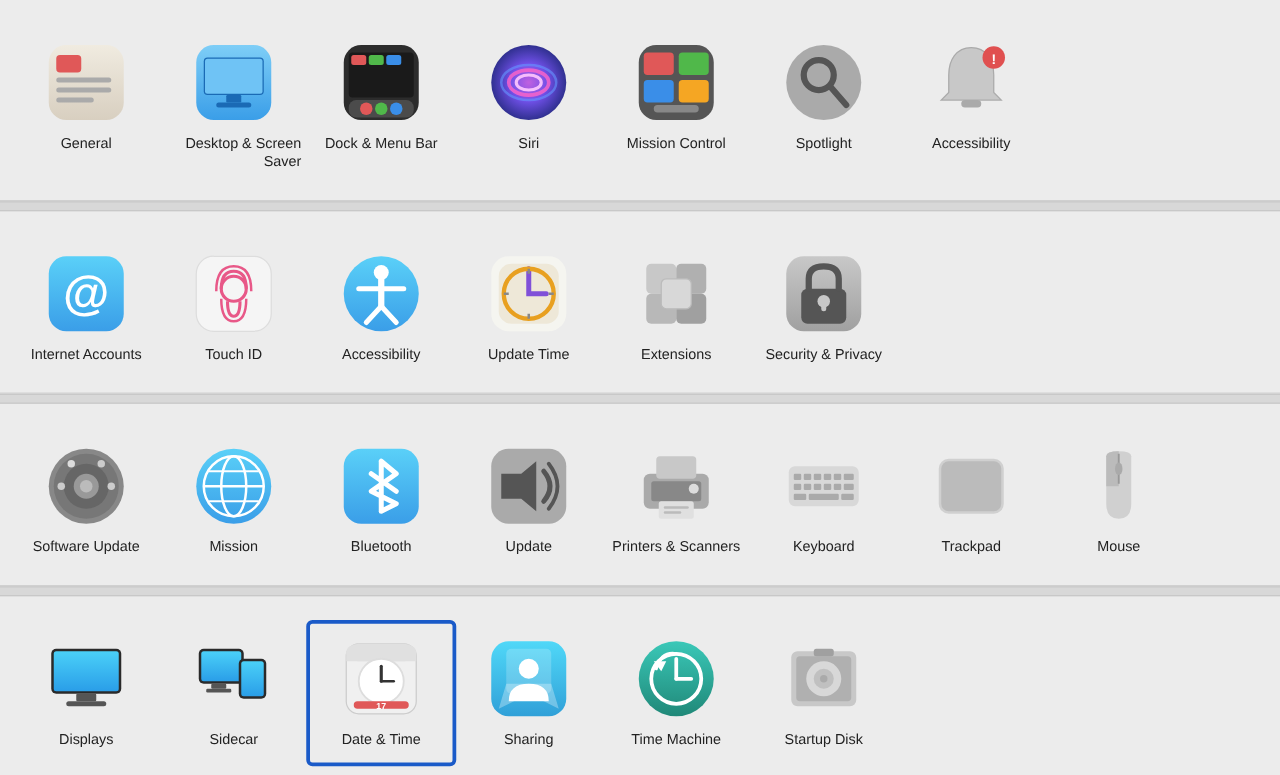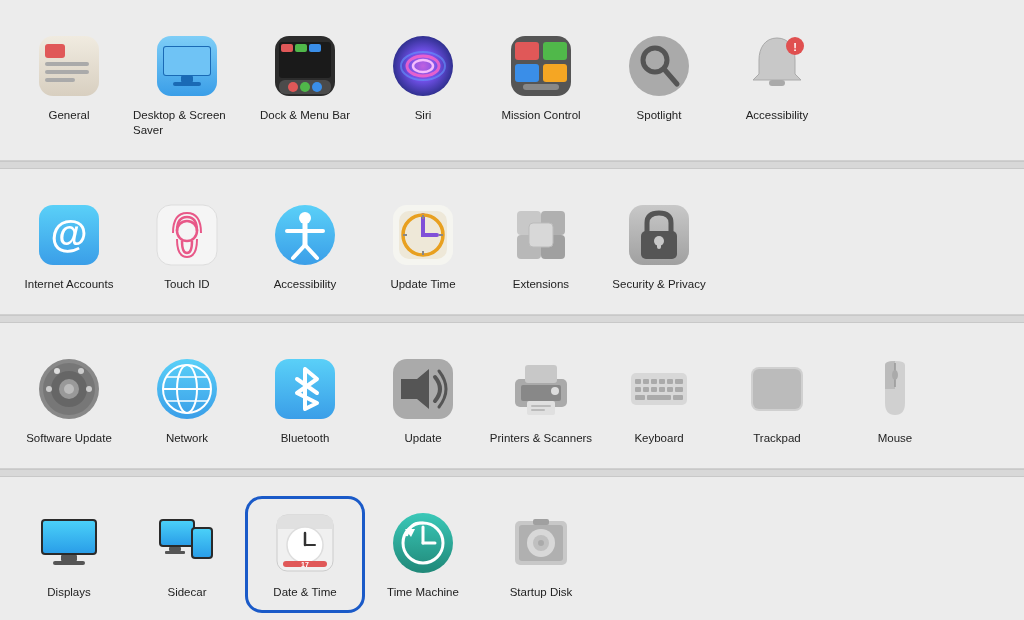--- a/index.html
+++ b/index.html
@@ -39,38 +39,38 @@
       justify-content: flex-start;
       width: 118px;
       padding: 10px 5px 12px 5px;
       cursor: pointer;
       border-radius: 8px;
       transition: background 0.1s;
     }
     .pref-item.selected {
       outline: 3px solid #1a5ac8;
       outline-offset: -2px;
-      border-radius: 16px;
+      border-radius: 4px;
     }
     .icon-wrap {
       width: 72px;
       height: 72px;
       display: flex;
       align-items: center;
       justify-content: center;
       margin-bottom: 6px;
     }
     .icon-wrap svg {
       width: 64px;
       height: 64px;
     }
     .pref-label {
       font-size: 11.5px;
       color: #222;
-      text-align: left;
+      text-align: right;
       line-height: 1.3;
     }
     .divider {
       height: 8px;
       background: #d8d8d8;
       border-top: 1px solid #c8c8c8;
       border-bottom: 1px solid #c8c8c8;
     }
   </style>
 </head>
@@ -318,21 +318,21 @@
                   </linearGradient>
                 </defs>
       <rect x="2" y="2" width="60" height="60" rx="30" fill="url(#net-bg)"></rect>
       <circle cx="32" cy="32" r="24" fill="none" stroke="white" stroke-width="2"></circle>
       <ellipse cx="32" cy="32" rx="10" ry="24" fill="none" stroke="white" stroke-width="2"></ellipse>
       <line x1="8" y1="32" x2="56" y2="32" stroke="white" stroke-width="2"></line>
       <line x1="12" y1="20" x2="52" y2="20" stroke="white" stroke-width="1.5"></line>
       <line x1="12" y1="44" x2="52" y2="44" stroke="white" stroke-width="1.5"></line>
     </svg>
             </div>
-            <div class="pref-label">Network</div>
+            <div class="pref-label">Mission</div>
           </div>
           <div class="pref-item">
             <div class="icon-wrap">
               <svg viewBox="0 0 64 64" xmlns="http://www.w3.org/2000/svg">
       <defs>
                   <linearGradient id="bt-bg" x1="0" y1="0" x2="0" y2="1">
                     <stop offset="0%" stop-color="#5ad0f8"></stop>
                     <stop offset="100%" stop-color="#3a9ee8"></stop>
                   </linearGradient>
                 </defs>
@@ -464,20 +464,38 @@
       <rect x="10" y="50" width="44" height="6" rx="3" fill="#e05858"></rect>
       <text x="32" y="56" text-anchor="middle" font-size="7" fill="white" font-weight="bold">17</text>
     </svg>
             </div>
             <div class="pref-label">Date &amp; Time</div>
           </div>
           <div class="pref-item">
             <div class="icon-wrap">
               <svg viewBox="0 0 64 64" xmlns="http://www.w3.org/2000/svg">
       <defs>
+                  <linearGradient id="shar-bg" x1="0" y1="0" x2="0" y2="1">
+                    <stop offset="0%" stop-color="#50d8f8"></stop>
+                    <stop offset="100%" stop-color="#30a0d8"></stop>
+                  </linearGradient>
+                </defs>
+      <rect x="2" y="2" width="60" height="60" rx="14" fill="url(#shar-bg)"></rect>
+      <rect x="14" y="8" width="36" height="36" rx="4" fill="rgba(255,255,255,0.2)"></rect>
+      <path d="M14 36 L8 56 L32 44 L56 56 L50 36" fill="rgba(255,255,255,0.3)"></path>
+      <circle cx="32" cy="24" r="8" fill="white"></circle>
+      <path d="M16 50 Q16 36 32 36 Q48 36 48 50" fill="white"></path>
+    </svg>
+            </div>
+            <div class="pref-label">Sharing</div>
+          </div>
+          <div class="pref-item">
+            <div class="icon-wrap">
+              <svg viewBox="0 0 64 64" xmlns="http://www.w3.org/2000/svg">
+      <defs>
                   <linearGradient id="tm-bg" x1="0" y1="0" x2="0" y2="1">
                     <stop offset="0%" stop-color="#3ac8b8"></stop>
                     <stop offset="100%" stop-color="#208878"></stop>
                   </linearGradient>
                 </defs>
       <rect x="2" y="2" width="60" height="60" rx="30" fill="url(#tm-bg)"></rect>
       <circle cx="32" cy="32" r="20" fill="none" stroke="white" stroke-width="3"></circle>
       <line x1="32" y1="16" x2="32" y2="32" stroke="white" stroke-width="3" stroke-linecap="round"></line>
       <line x1="32" y1="32" x2="44" y2="32" stroke="white" stroke-width="3" stroke-linecap="round"></line>
       <path d="M16 24 Q20 10 32 12" fill="none" stroke="white" stroke-width="2.5" stroke-linecap="round"></path>

